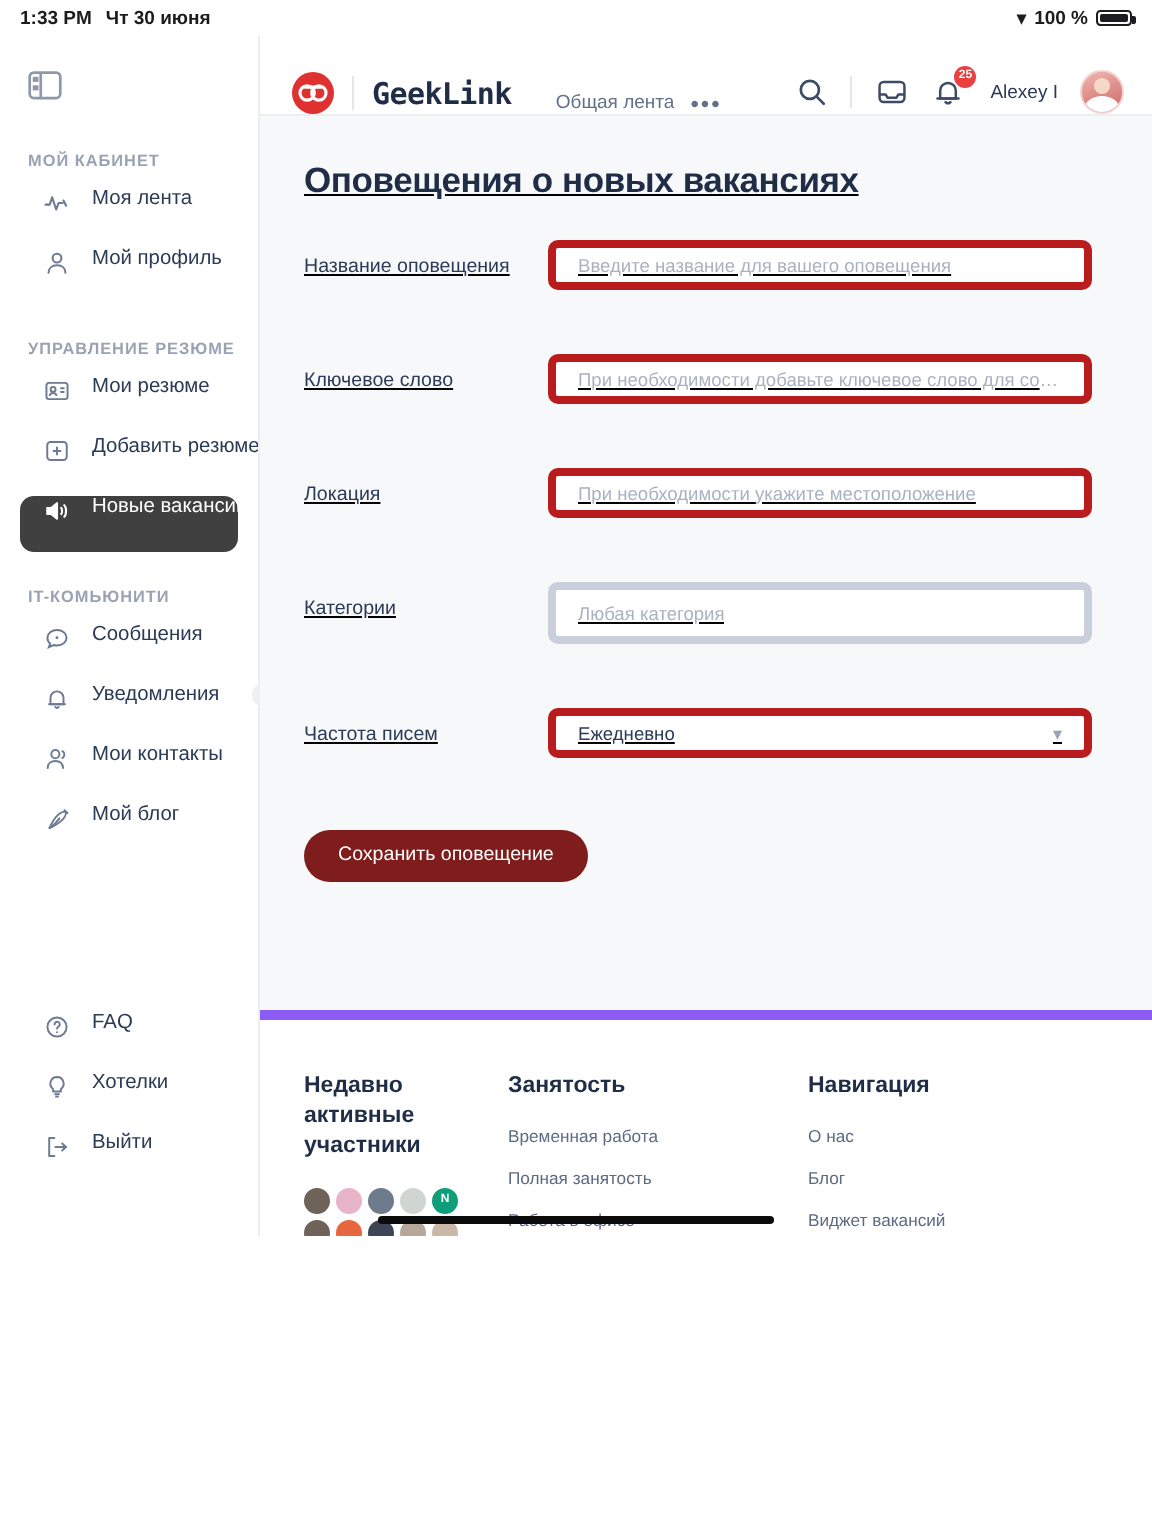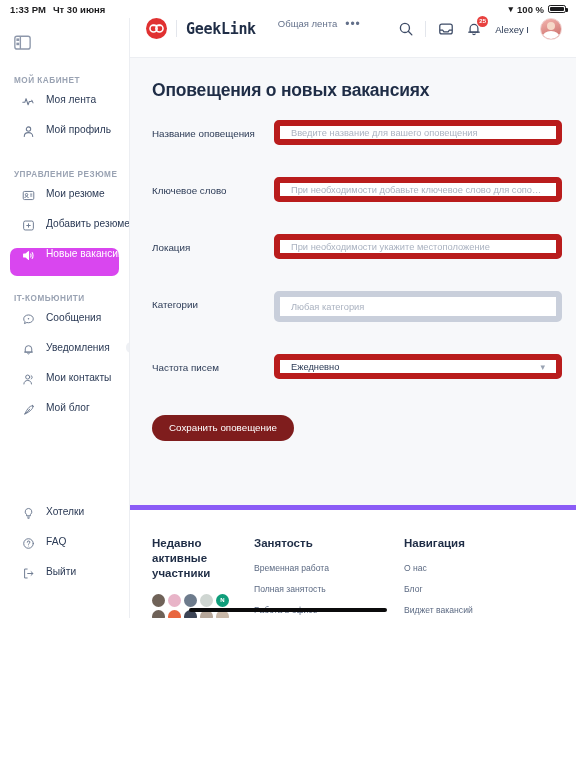--- a/index.html
+++ b/index.html
@@ -56,35 +56,35 @@
 
   .nav-item {
     display: flex; align-items: flex-start; gap: 11px;
     height: 28px; margin: 2px 10px; padding-left: 11px;
     border-radius: 7px; cursor: pointer;
     color: #2b3a55; font-size: 10.2px;
     white-space: nowrap;
   }
   .nav-item .ico { width: 14px; height: 14px; flex: 0 0 14px; color: #6d7a91; display:flex; align-items:center; justify-content:center;}
   .nav-item .ico svg { width: 13px; height: 13px; display:block; }
-  .nav-item.active { background: #d946ef; color: #ffffff; }
+  .nav-item.active { background: #404040; color: #ffffff; }
   .nav-item.active .ico { color: #ffffff; }
   .nav-badge {
     margin-left: 5px; background: #eef0f4; color: #6b7688;
     font-size: 7.5px; font-weight: 600;
     border-radius: 5px; padding: 1.5px 4px; line-height: 1;
   }
   .sidebar-bottom { padding-bottom: 22px; }
 
   
   .right { flex: 1 1 auto; display: flex; flex-direction: column; min-width: 0; background: #f7f8fa; }
 
   .topbar {
     height: 40px; flex: 0 0 40px; background: #ffffff;
-    display: flex; align-items: flex-start; padding: 0 14px 0 16px;
+    display: flex; align-items: flex-end; padding: 0 14px 0 16px;
     border-bottom: 1px solid #eceef2;
   }
   .logo-wrap { display: flex; align-items: center; gap: 9px; }
   .logo-mark {
     width: 21px; height: 21px; border-radius: 50%;
     background: #e03131; display: flex; align-items: center; justify-content: center;
     color: #fff;
   }
   .logo-divider { width: 1px; height: 17px; background: #e3e6ec; }
   .logo-text {
@@ -115,32 +115,32 @@
     content: ""; position: absolute; left: 50%; top: 3px; width: 8px; height: 8px;
     transform: translateX(-50%); border-radius: 50%; background: #f6d8c8;
   }
   .avatar-top::after {
     content: ""; position: absolute; left: 50%; bottom: -4px; width: 17px; height: 12px;
     transform: translateX(-50%); border-radius: 50% 50% 0 0; background: #ffffff;
   }
 
   
   .content { flex: 1 1 auto; overflow: hidden; background: #f7f8fa; display: flex; flex-direction: column; }
-  .page-pad { padding: 22px 14px 0 22px; }
+  .page-pad { padding: 22px 30px 0 22px; text-decoration: underline; }
   .page-title { font-size: 17.5px; font-weight: bold; color: #1f2d46; letter-spacing: -0.2px; }
 
   .form { margin-top: 19px; }
   .form-row { display: flex; align-items: flex-start; margin-bottom: 32px; }
   .form-label {
     width: 122px; flex: 0 0 122px; font-size: 9.8px; color: #2b3a55;
     font-weight: 500; padding-top: 8px;
   }
   .field {
     flex: 1 1 auto; min-width: 0;
-    background: #ffffff; border: 6px solid #b91c1c; border-radius: 5px;
+    background: #ffffff; border: 4px solid #b91c1c; border-radius: 5px;
     height: 25px; display: flex; align-items: center; padding: 0 11px;
     font-size: 9.3px; color: #aab2c0;
   }
   .field.tall { height: 31px; border-color: #c9cfdb; align-items: center; }
   .field.select { justify-content: space-between; color: #2b3a55; gap: 44px; }
   .field .placeholder { overflow: hidden; white-space: nowrap; text-overflow: ellipsis; color:#aab2c0;}
   .field .value { color: #2b3a55; }
   .chev { color: #9aa3b3; font-size: 9px; }
   .save-btn {
     margin-top: 4px; margin-left: 0;
@@ -302,37 +302,37 @@
               <path d="M3.4 13.6c2.4-1.5 4.6-3.8 6.1-6" stroke-linecap="round"></path>
             </svg>
           </span>
           <span>Мой блог</span>
         </div>
       </div>
 
       <div class="sidebar-bottom">
         <div class="nav-item">
           <span class="ico">
+            <svg viewBox="0 0 16 16" fill="none" stroke="currentColor" stroke-width="1.2" stroke-linecap="round">
+              <circle cx="8" cy="8" r="5.9"></circle>
+                <path d="M6.5 6.4a1.6 1.6 0 113 .8c-.6.6-1.5.8-1.5 1.8"></path>
+              <circle cx="8" cy="11.2" r="0.6" fill="currentColor" stroke="none"></circle>
+            </svg>
+          </span>
+          <span>FAQ</span>
+        </div>
+        <div class="nav-item">
+          <span class="ico">
             <svg viewBox="0 0 16 16" fill="none" stroke="currentColor" stroke-width="1.2" stroke-linejoin="round">
               <path d="M8 1.8a4.1 4.1 0 00-2.4 7.4v1.6h4.8V9.2A4.1 4.1 0 008 1.8z"></path>
               <line x1="6.4" y1="12.4" x2="9.6" y2="12.4"></line>
                 <line x1="6.9" y1="13.9" x2="9.1" y2="13.9"></line>
             </svg>
           </span>
           <span>Хотелки</span>
-        </div>
-        <div class="nav-item">
-          <span class="ico">
-            <svg viewBox="0 0 16 16" fill="none" stroke="currentColor" stroke-width="1.2" stroke-linecap="round">
-              <circle cx="8" cy="8" r="5.9"></circle>
-                <path d="M6.5 6.4a1.6 1.6 0 113 .8c-.6.6-1.5.8-1.5 1.8"></path>
-              <circle cx="8" cy="11.2" r="0.6" fill="currentColor" stroke="none"></circle>
-            </svg>
-          </span>
-          <span>FAQ</span>
         </div>
         <div class="nav-item">
           <span class="ico">
             <svg viewBox="0 0 16 16" fill="none" stroke="currentColor" stroke-width="1.2" stroke-linecap="round" stroke-linejoin="round">
               <path d="M6.4 2.5H3.2v11h3.2"></path>
                 <line x1="7" y1="8" x2="13.4" y2="8"></line>
               <polyline points="11.2,5.8 13.5,8 11.2,10.2"></polyline>
             </svg>
           </span>
           <span>Выйти</span>

